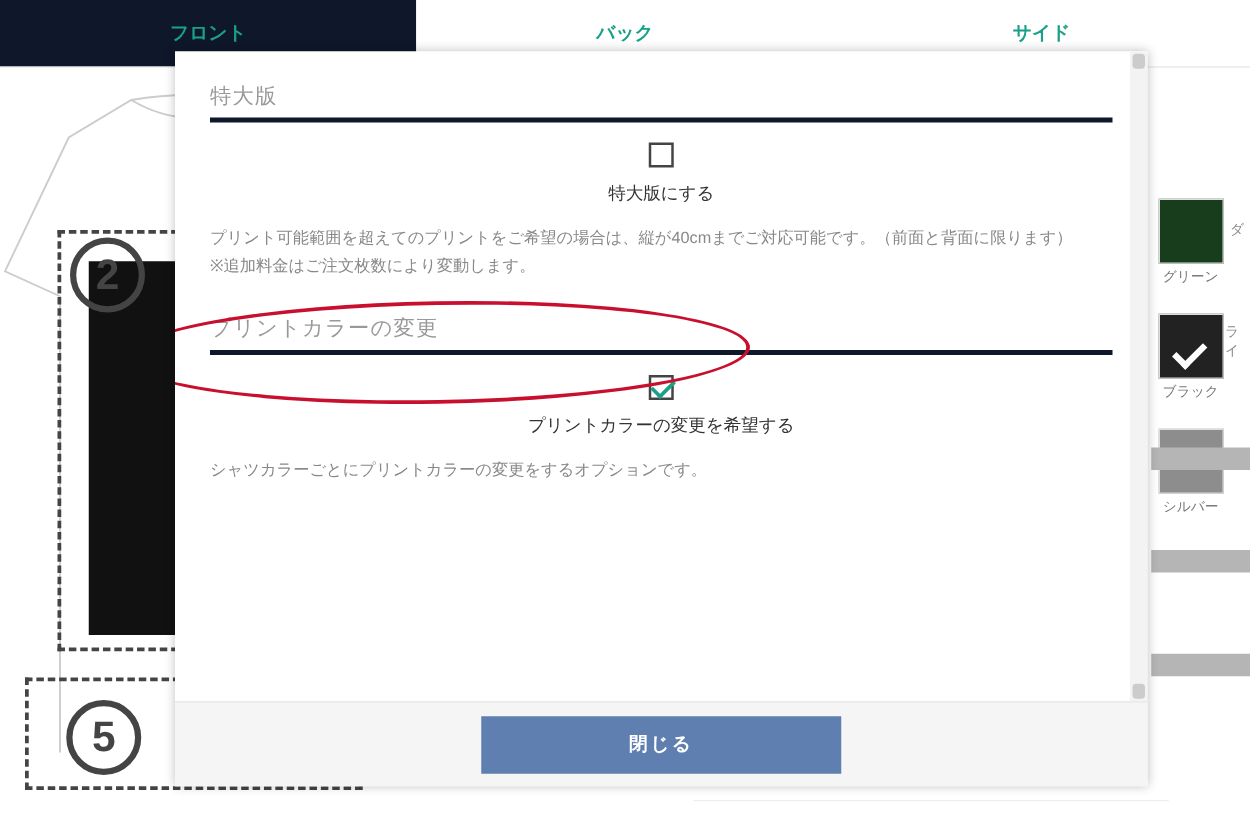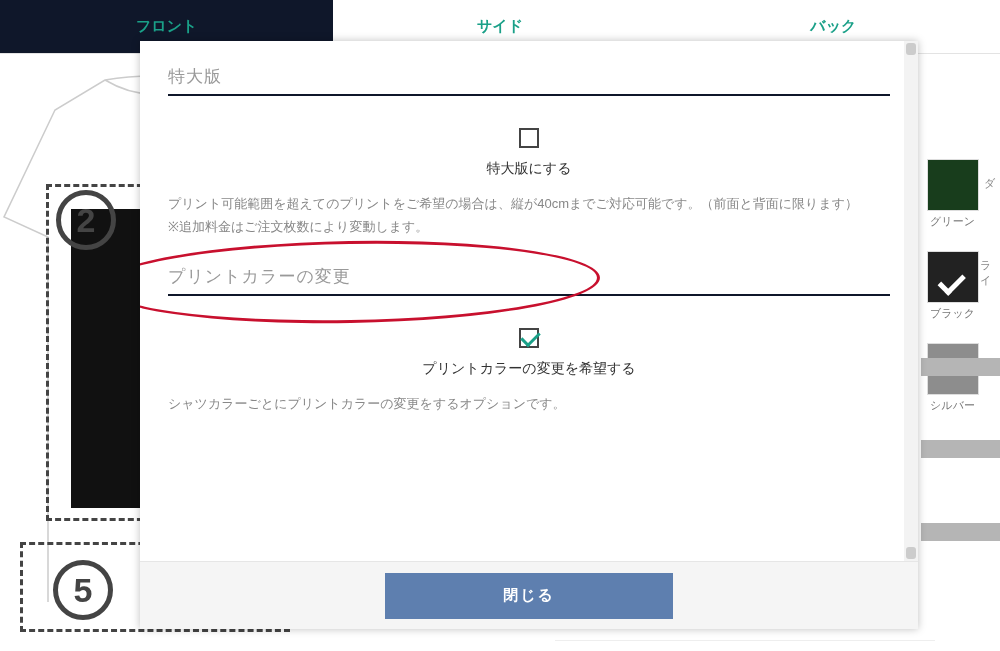--- a/index.html
+++ b/index.html
@@ -109,21 +109,21 @@
     }
     .scroll-track {
       position: absolute; right: 0; top: 0; width: 14px; height: 100%;
       background: #f3f3f3;
     }
     .scroll-thumb {
       position: absolute; right: 2px; width: 10px; background: #ccc; border-radius: 3px;
     }
     .section-title {
       font-size: 17px; color: #999; letter-spacing: 1px; padding-bottom: 6px;
-      border-bottom: 2px solid #0f172a; margin-bottom: 32px;
+      border-bottom: 4px solid #0f172a; margin-bottom: 16px;
     }
     .check-row {
       display: flex; align-items: center; gap: 12px;
       font-size: 14px; color: #333; margin-bottom: 14px; flex-direction: column;
     }
     .checkbox-box {
       width: 20px; height: 20px; border: 2px solid #444; background: #fff; display: inline-block;
       position: relative;
     }
     .checkbox-box.checked::after {
@@ -154,22 +154,22 @@
     }
     .bottom-line {
       position: absolute; left: 555px; top: 640px; width: 380px; height: 1px; background: #eee;
     }
   </style>
 </head>
 <body>
 
 <div class="tabs">
   <div class="tab active">フロント</div>
+  <div class="tab">バック</div>
   <div class="tab">サイド</div>
-  <div class="tab">バック</div>
 </div>
 
 <div class="main-row">
   <div class="left-col">
     <div class="tshirt-wrap">
       <svg class="tshirt-outline" viewBox="0 0 305 540">
         <path d="M105 18 Q152 10 200 18 L250 48 L300 155 L255 175 L255 590 L48 590 L48 175 L4 155 L55 48 Z
                  M105 18 Q152 46 200 18"></path>
       </svg>
       <div class="dashed-box box2">

